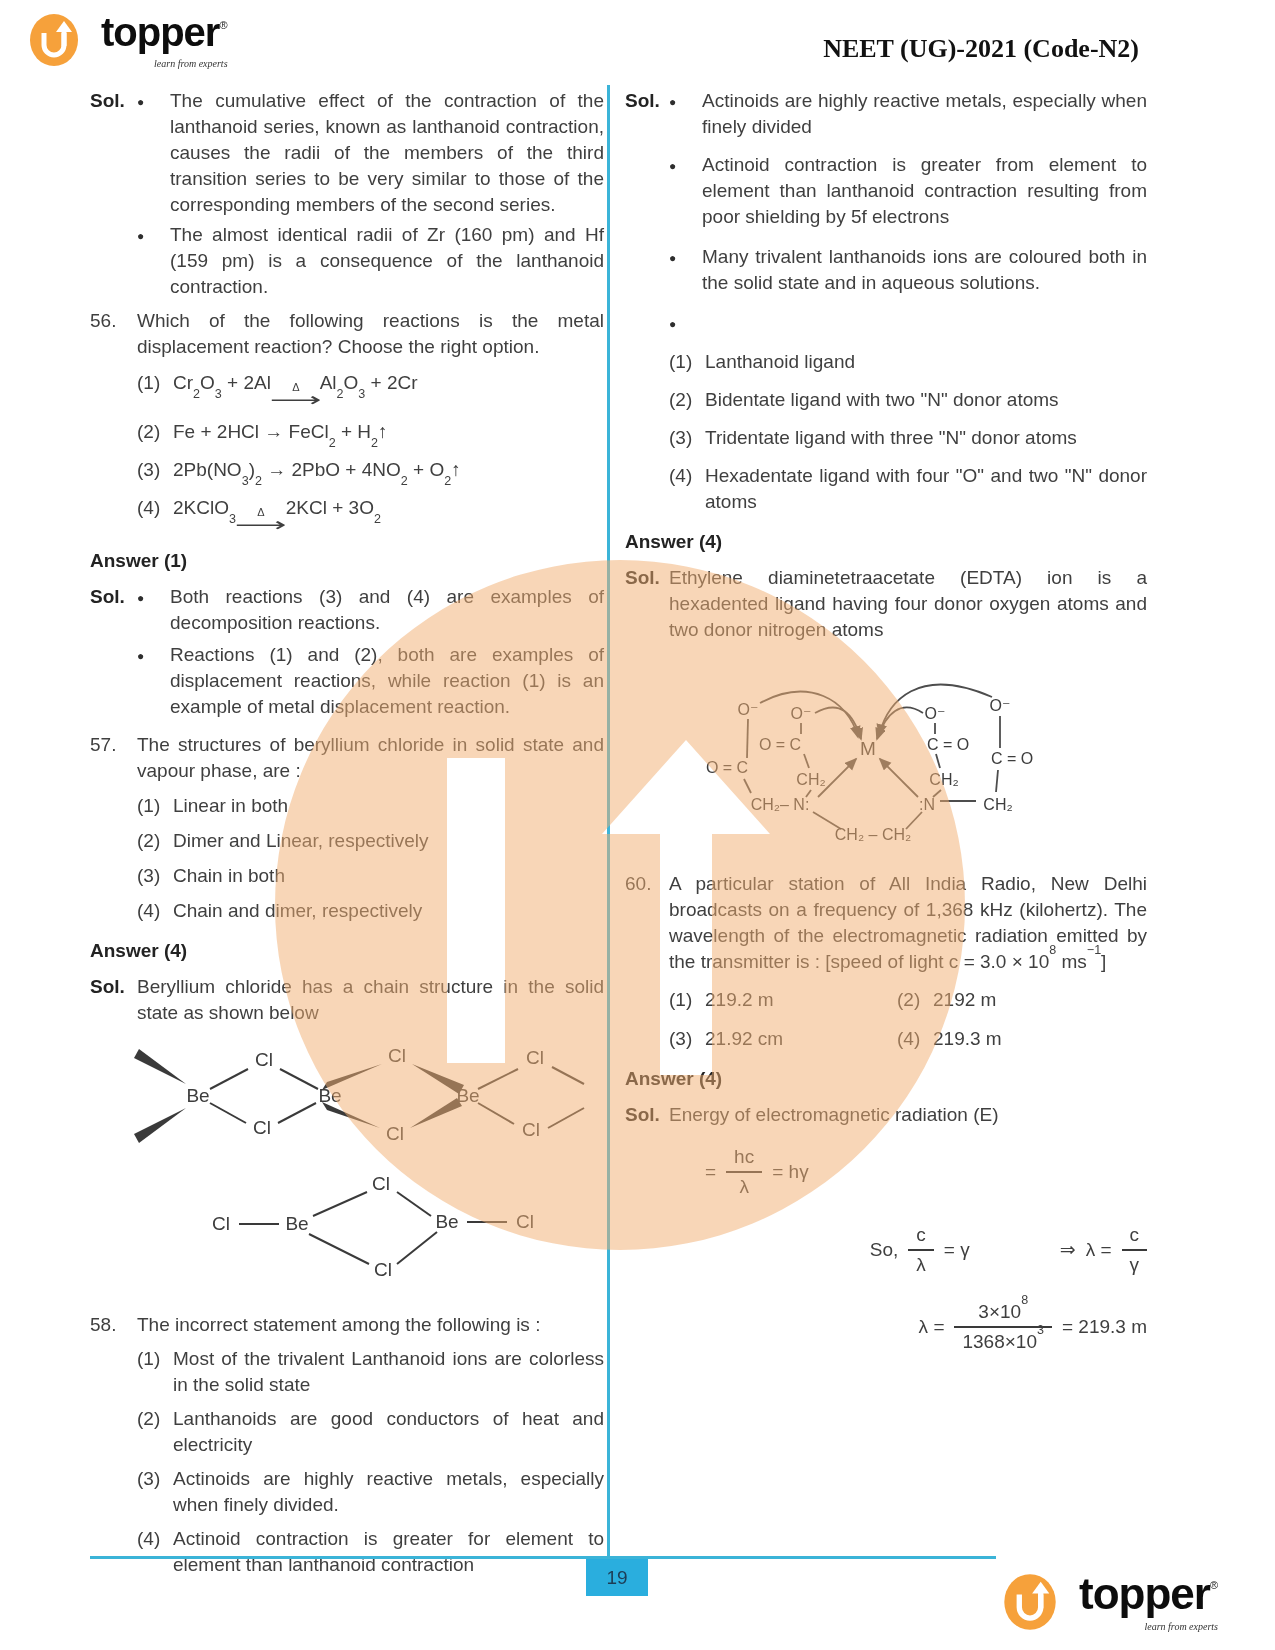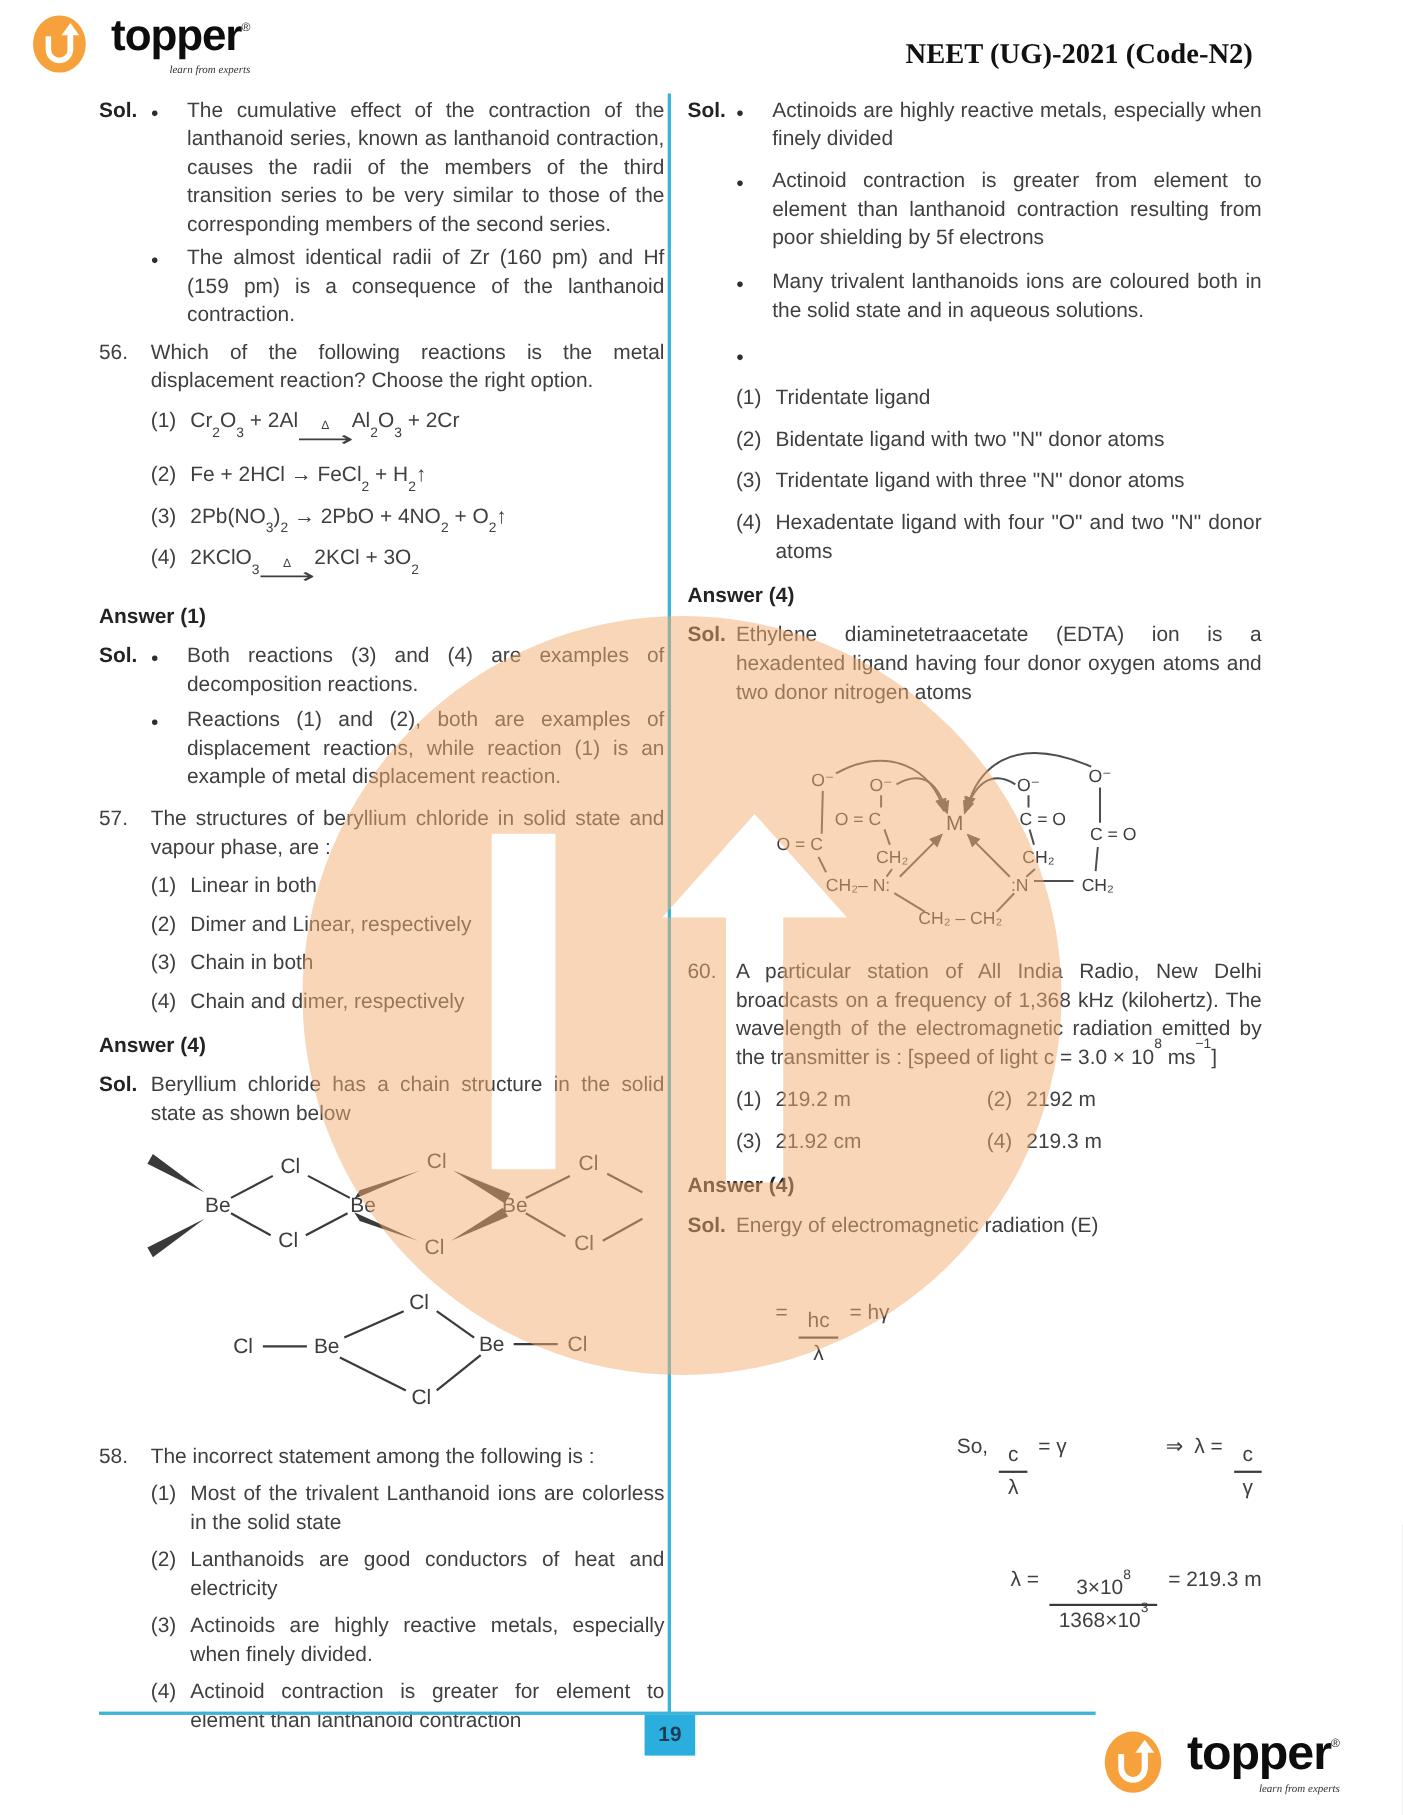--- a/index.html
+++ b/index.html
@@ -21,33 +21,33 @@
   .optR{display:flex;margin-left:44px;}
   .onum{flex:none;width:36px;}
   .answer{font-weight:bold;color:#232323;}
   sub{font-size:66%;position:relative;bottom:-4px;line-height:0;}
   sup{font-size:66%;position:relative;top:-7px;line-height:0;}
   .oar{display:inline-flex;flex-direction:column;align-items:center;vertical-align:-2px;line-height:1;margin:0 6px;}
   .oar .od{font-size:11px;margin-bottom:-3px;}
   .oar .oln{display:inline-block;font-size:19px;transform:scaleX(1.9);}
   
   .frac{display:inline-block;text-align:center;vertical-align:middle;line-height:1.15;}
-  .frac .fn{display:block;padding:0 8px 3px;margin-top:44px;}
+  .frac .fn{display:block;padding:0 8px 3px;}
   .frac .fd{display:block;border-top:2px solid #3a3a3a;padding:3px 8px 0;}
   .fline{display:flex;align-items:center;gap:10px;}
   
   .title{position:absolute;top:36px;right:136px;font-family:"Liberation Serif","DejaVu Serif",serif;
          font-weight:bold;font-size:26px;color:#111;}
   .brand{position:absolute;display:flex;align-items:flex-start;gap:21px;}
   .brand .bword{font-weight:bold;color:#0d0d0d;letter-spacing:-1px;line-height:1;}
   .brand .breg{font-size:11px;vertical-align:top;color:#222;}
   .brand .btag{font-family:"Liberation Serif",serif;font-style:italic;font-size:10px;color:#333;margin-top:-2px;text-align:right;}
   .footline{position:absolute;left:90px;top:1556px;width:906px;height:3px;background:#3bb4d8;}
-  .pagebox{position:absolute;left:586px;top:1559px;width:46px;height:37px;background:#2aaede;
-           display:flex;align-items:center;justify-content:center;font-weight:bold;font-size:19px;color:#1d3c55;}
+  .pagebox{position:absolute;left:586px;top:1559px;width:62px;height:37px;background:#2aaede;
+           display:flex;align-items:center;justify-content:center;font-weight:normal;font-size:19px;color:#1d3c55;}
   .wm{position:absolute;left:0;top:0;pointer-events:none;}
   svg text{font-family:"Liberation Sans","DejaVu Sans",sans-serif;fill:#3d3d3d;}
   .m8{margin-top:8px;} .m10{margin-top:10px;} .m12{margin-top:12px;} .m14{margin-top:14px;}
   .m6{margin-top:6px;} .m4{margin-top:4px;} .m16{margin-top:16px;} .m18{margin-top:18px;} .m26{margin-top:26px;justify-content:flex-end;}
   .oprow{margin-top:8px;line-height:30px;}
   .osingle{margin-top:9px;}
   .q60grid{display:grid;grid-template-columns:228px 1fr;row-gap:13px;margin-left:44px;margin-top:12px;}
   .gcell{display:flex;}
 </style>
 </head>
@@ -244,21 +244,21 @@
       <span class="blt">●</span>
       <div class="txt">Many trivalent lanthanoids ions are coloured both in the solid state and in aqueous solutions.</div>
     </div>
     <div class="row m14">
       <span class="lblR"></span>
       <span class="blt">●</span>
     </div>
 
     <div class="optR m12">
       <span class="onum">(1)</span>
-      <div class="txt">Tridentate ligand</div>
+      <div class="txt">Lanthanoid ligand</div>
     </div>
     <div class="optR m12">
       <span class="onum">(2)</span>
       <div class="txt">Bidentate ligand with two "N" donor atoms</div>
     </div>
     <div class="optR m12">
       <span class="onum">(3)</span>
       <div class="txt">Tridentate ligand with three "N" donor atoms</div>
     </div>
     <div class="optR m12">

